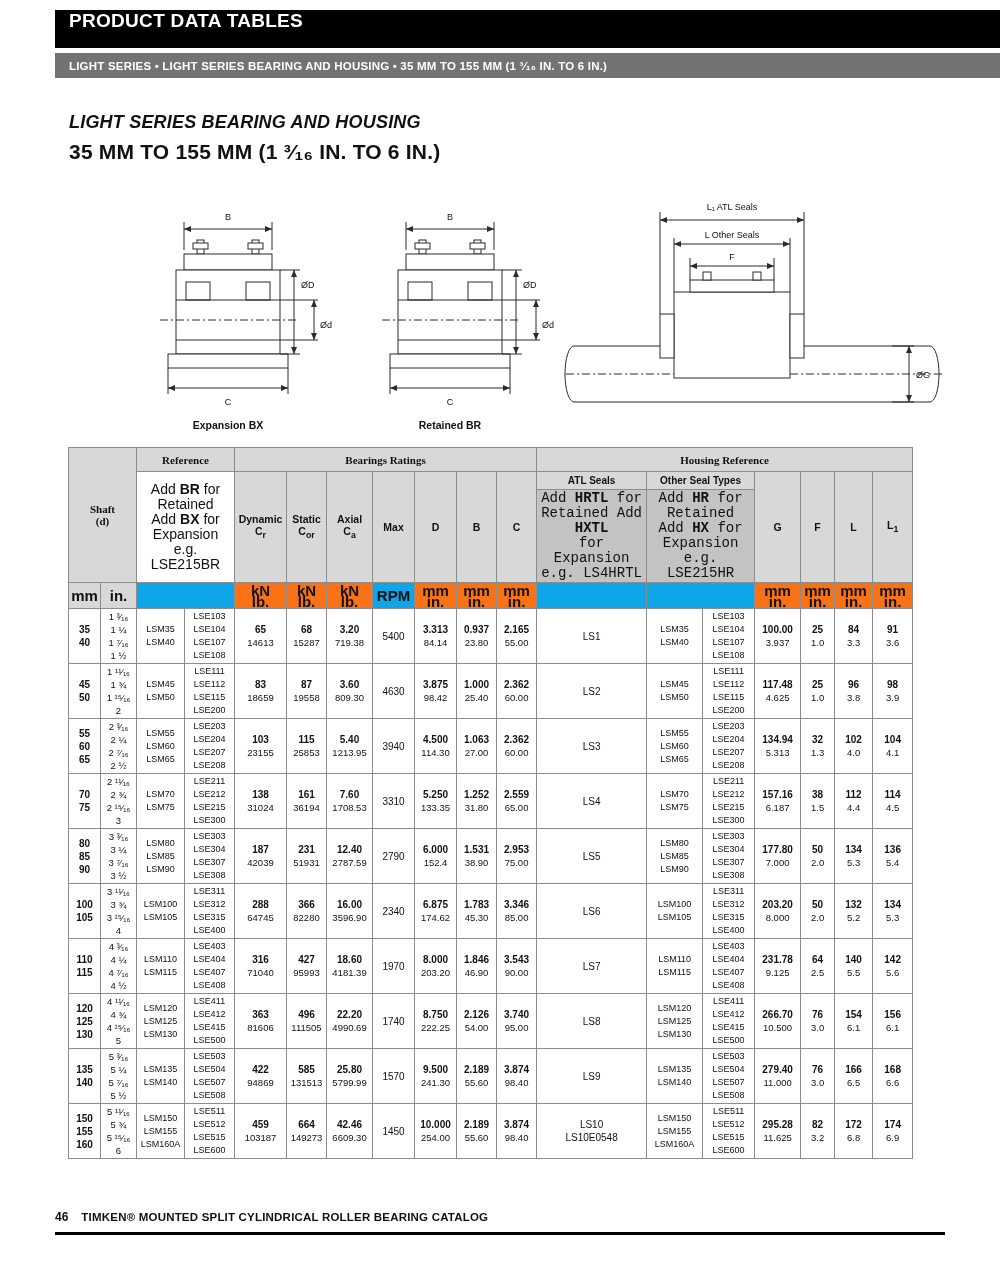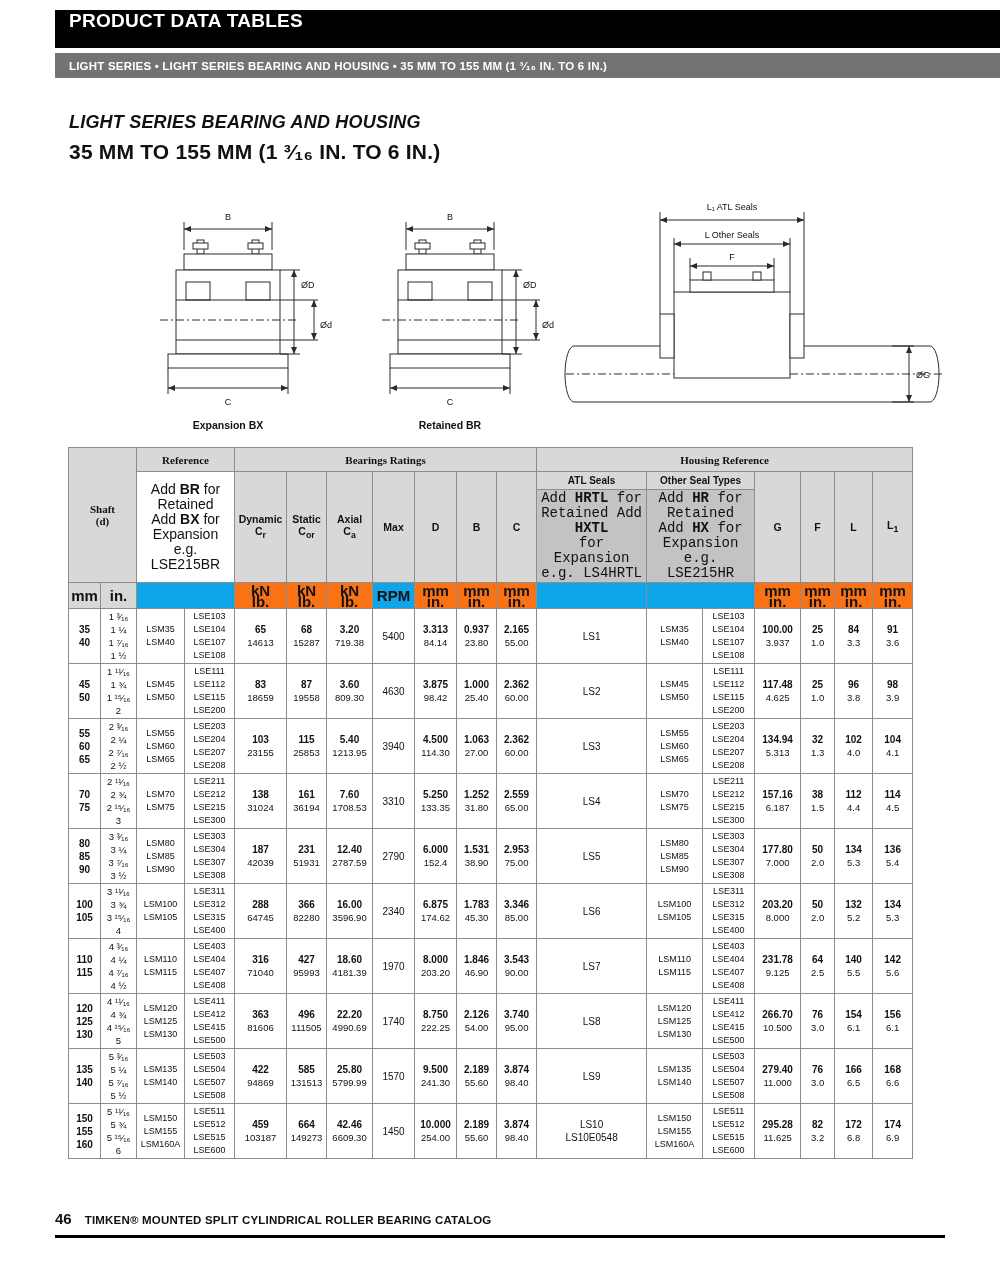--- a/index.html
+++ b/index.html
@@ -46,21 +46,21 @@
   td.col-mm div { font-weight:bold; font-size:10px; }
   td.col-in div { font-size:9.5px; }
   td.col-code div { font-size:9px; }
   td.col-num div.m { font-weight:bold; font-size:10px; }
   td.col-num div.i { font-size:9.5px; }
   td.col-rpm div { font-size:10px; }
   td.col-atl div { font-size:10px; }
 
   
   .footer { position:absolute; left:55px; top:1210px; width:890px; display:flex; align-items:baseline; gap:13px; border-bottom:3px solid #000; padding-bottom:8px; }
-  .footer .pgnum { font-size:15px; font-weight:bold; }
+  .footer .pgnum { font-size:12px; font-weight:bold; }
   .footer .ftext { font-size:11.5px; font-weight:bold; letter-spacing:.2px; }
 </style>
 </head>
 <body>
 
 <div class="bar1">
     <span>PRODUCT DATA TABLES</span>
   </div>
 <div class="bar2">
     <span>LIGHT SERIES • LIGHT SERIES BEARING AND HOUSING • 35 MM TO 155 MM (1 ³⁄₁₆ IN. TO 6 IN.)</span>

